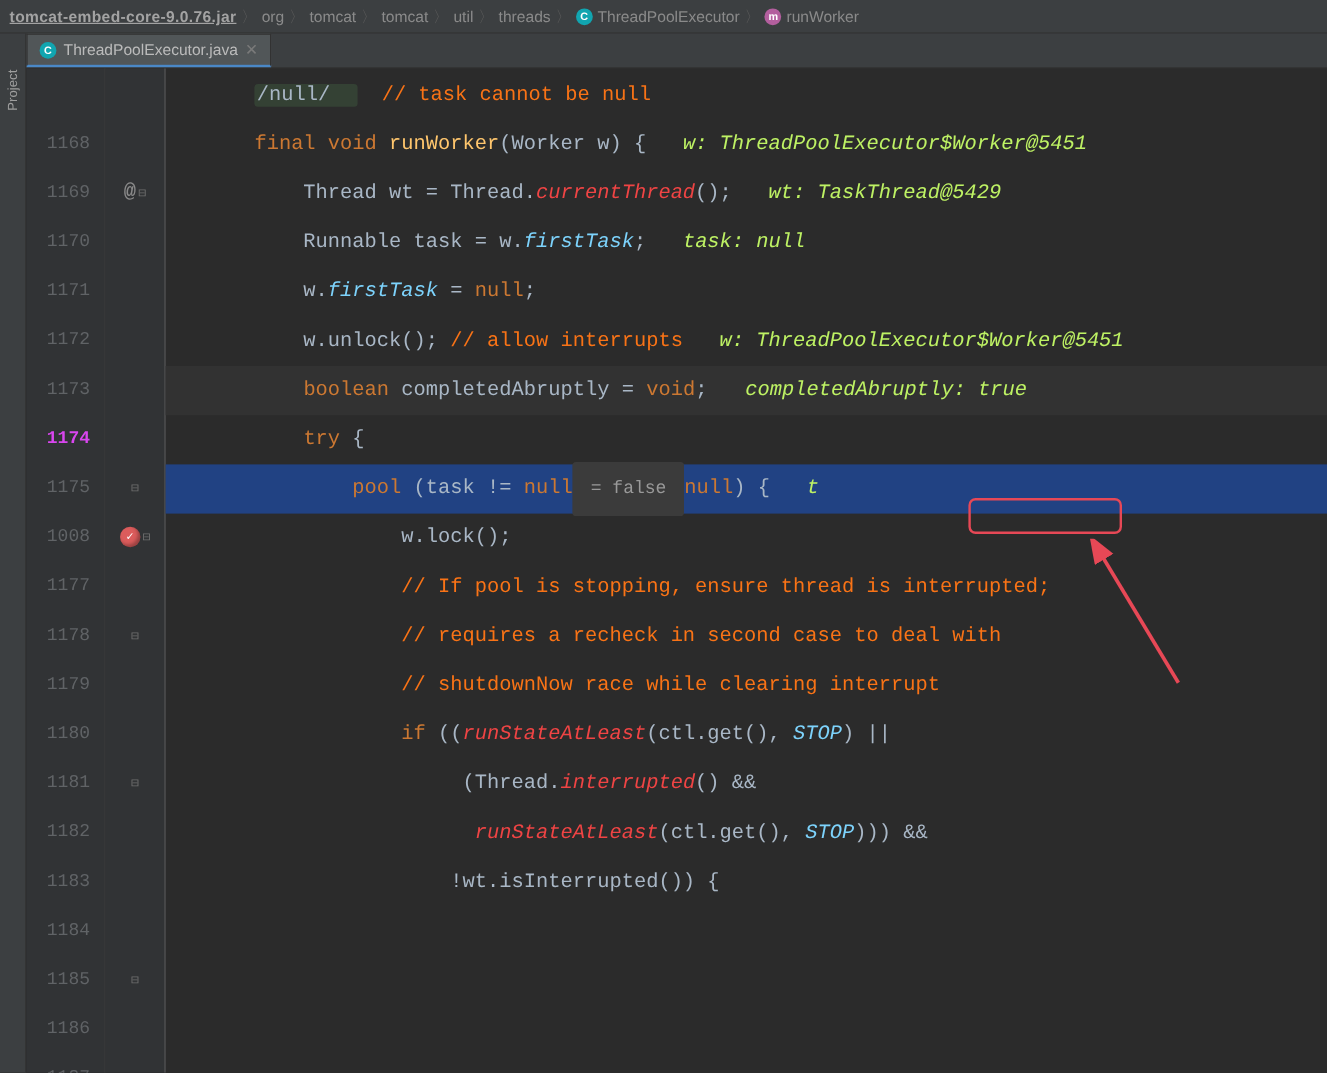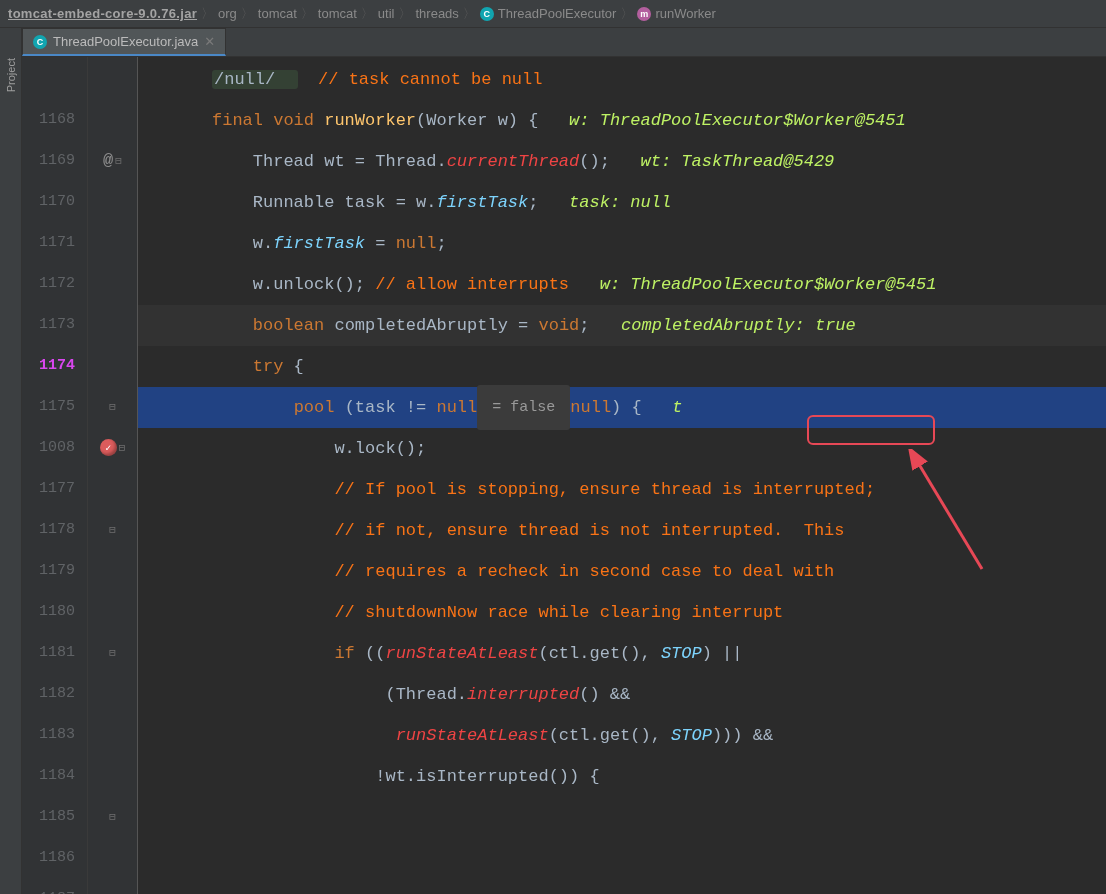--- a/index.html
+++ b/index.html
@@ -291,21 +291,20 @@
         <div class="line"><span class="kw">final void </span><span class="mth">runWorker</span><span>(Worker w) {</span><span class="hint">   w: ThreadPoolExecutor$Worker@5451</span></div>
         <div class="line"><span>    Thread wt = Thread.</span><span class="mthit">currentThread</span><span>();</span><span class="hint">   wt: TaskThread@5429</span></div>
         <div class="line"><span>    Runnable task = w.</span><span class="const">firstTask</span><span>;</span><span class="hint">   task: null</span></div>
         <div class="line"><span>    w.</span><span class="const">firstTask</span><span> = </span><span class="kw">null</span><span>;</span></div>
         <div class="line"><span>    w.unlock(); </span><span class="cmt">// allow interrupts</span><span class="hint">   w: ThreadPoolExecutor$Worker@5451</span></div>
         <div class="line l1174"><span>    </span><span class="kw">boolean</span><span> completedAbruptly = </span><span class="kw">void</span><span>;</span><span class="caret"></span><span class="hint">   completedAbruptly: true</span></div>
         <div class="line"><span>    </span><span class="kw">try</span><span> {</span></div>
         <div class="line l1176"><span>        </span><span class="kw">pool</span><span> (task != </span><span class="kw">null</span><span class="bg-false"> = false </span><span class="kw">null</span><span>) {   </span><span class="hint">t</span></div>
         <div class="line"><span>            w.lock();</span></div>
         <div class="line"><span>            </span><span class="cmt">// If pool is stopping, ensure thread is interrupted;</span></div>
-        <div class="line"><span>            </span><span class="cmt">// if not, ensure thread is not interrupted.  This</span></div>
         <div class="line"><span>            </span><span class="cmt">// requires a recheck in second case to deal with</span></div>
         <div class="line"><span>            </span><span class="cmt">// shutdownNow race while clearing interrupt</span></div>
         <div class="line"><span>            </span><span class="kw">if</span><span> ((</span><span class="mthit">runStateAtLeast</span><span>(ctl.get(), </span><span class="const">STOP</span><span>) ||</span></div>
         <div class="line"><span>                 (Thread.</span><span class="mthit">interrupted</span><span>() &amp;&amp;</span></div>
         <div class="line"><span>                  </span><span class="mthit">runStateAtLeast</span><span>(ctl.get(), </span><span class="const">STOP</span><span>))) &amp;&amp;</span></div>
         <div class="line"><span>                !wt.isInterrupted()) {</span></div>
       </div>
 
       <div class="red-box" style="left:785px; top:358px; width:128px; height:30px;"></div>
       <svg class="arrow-svg" style="left:880px; top:392px;" width="100" height="140">

